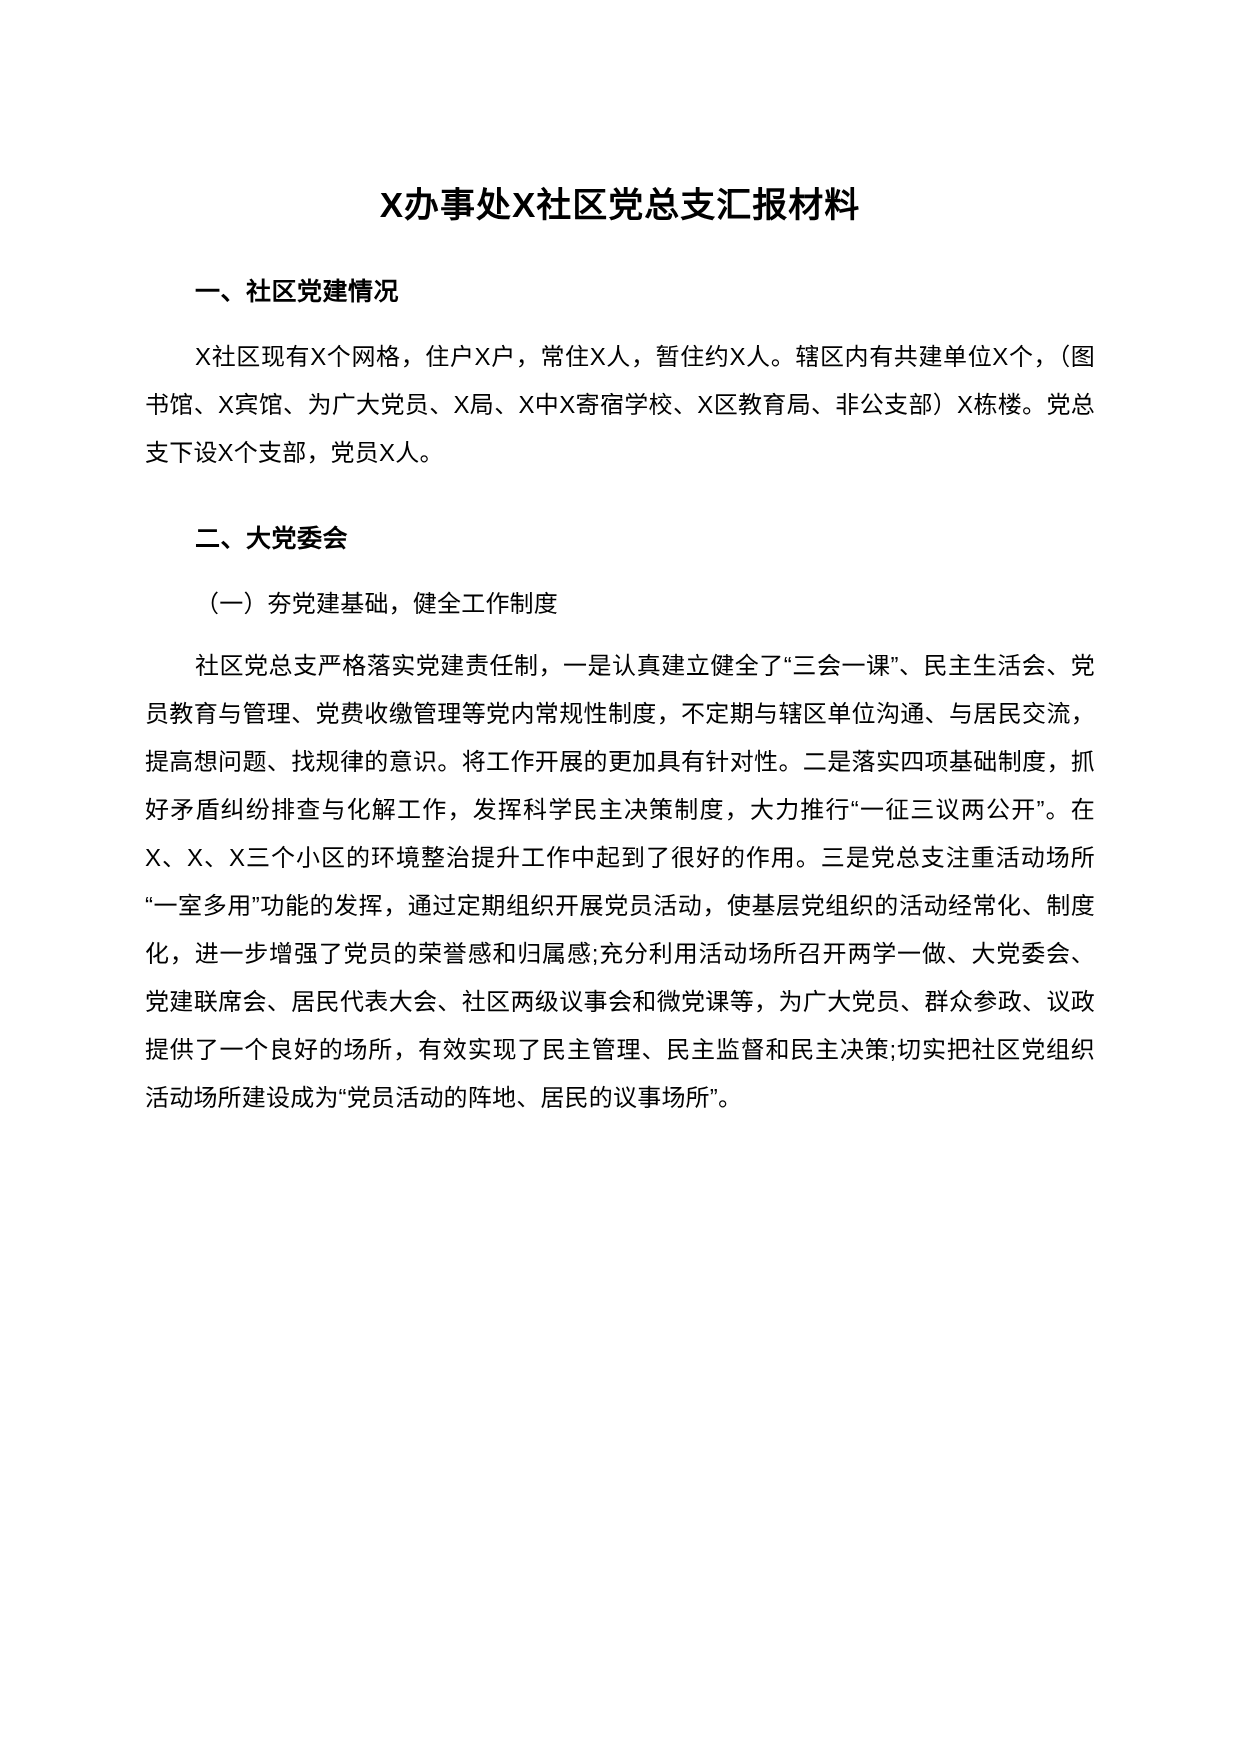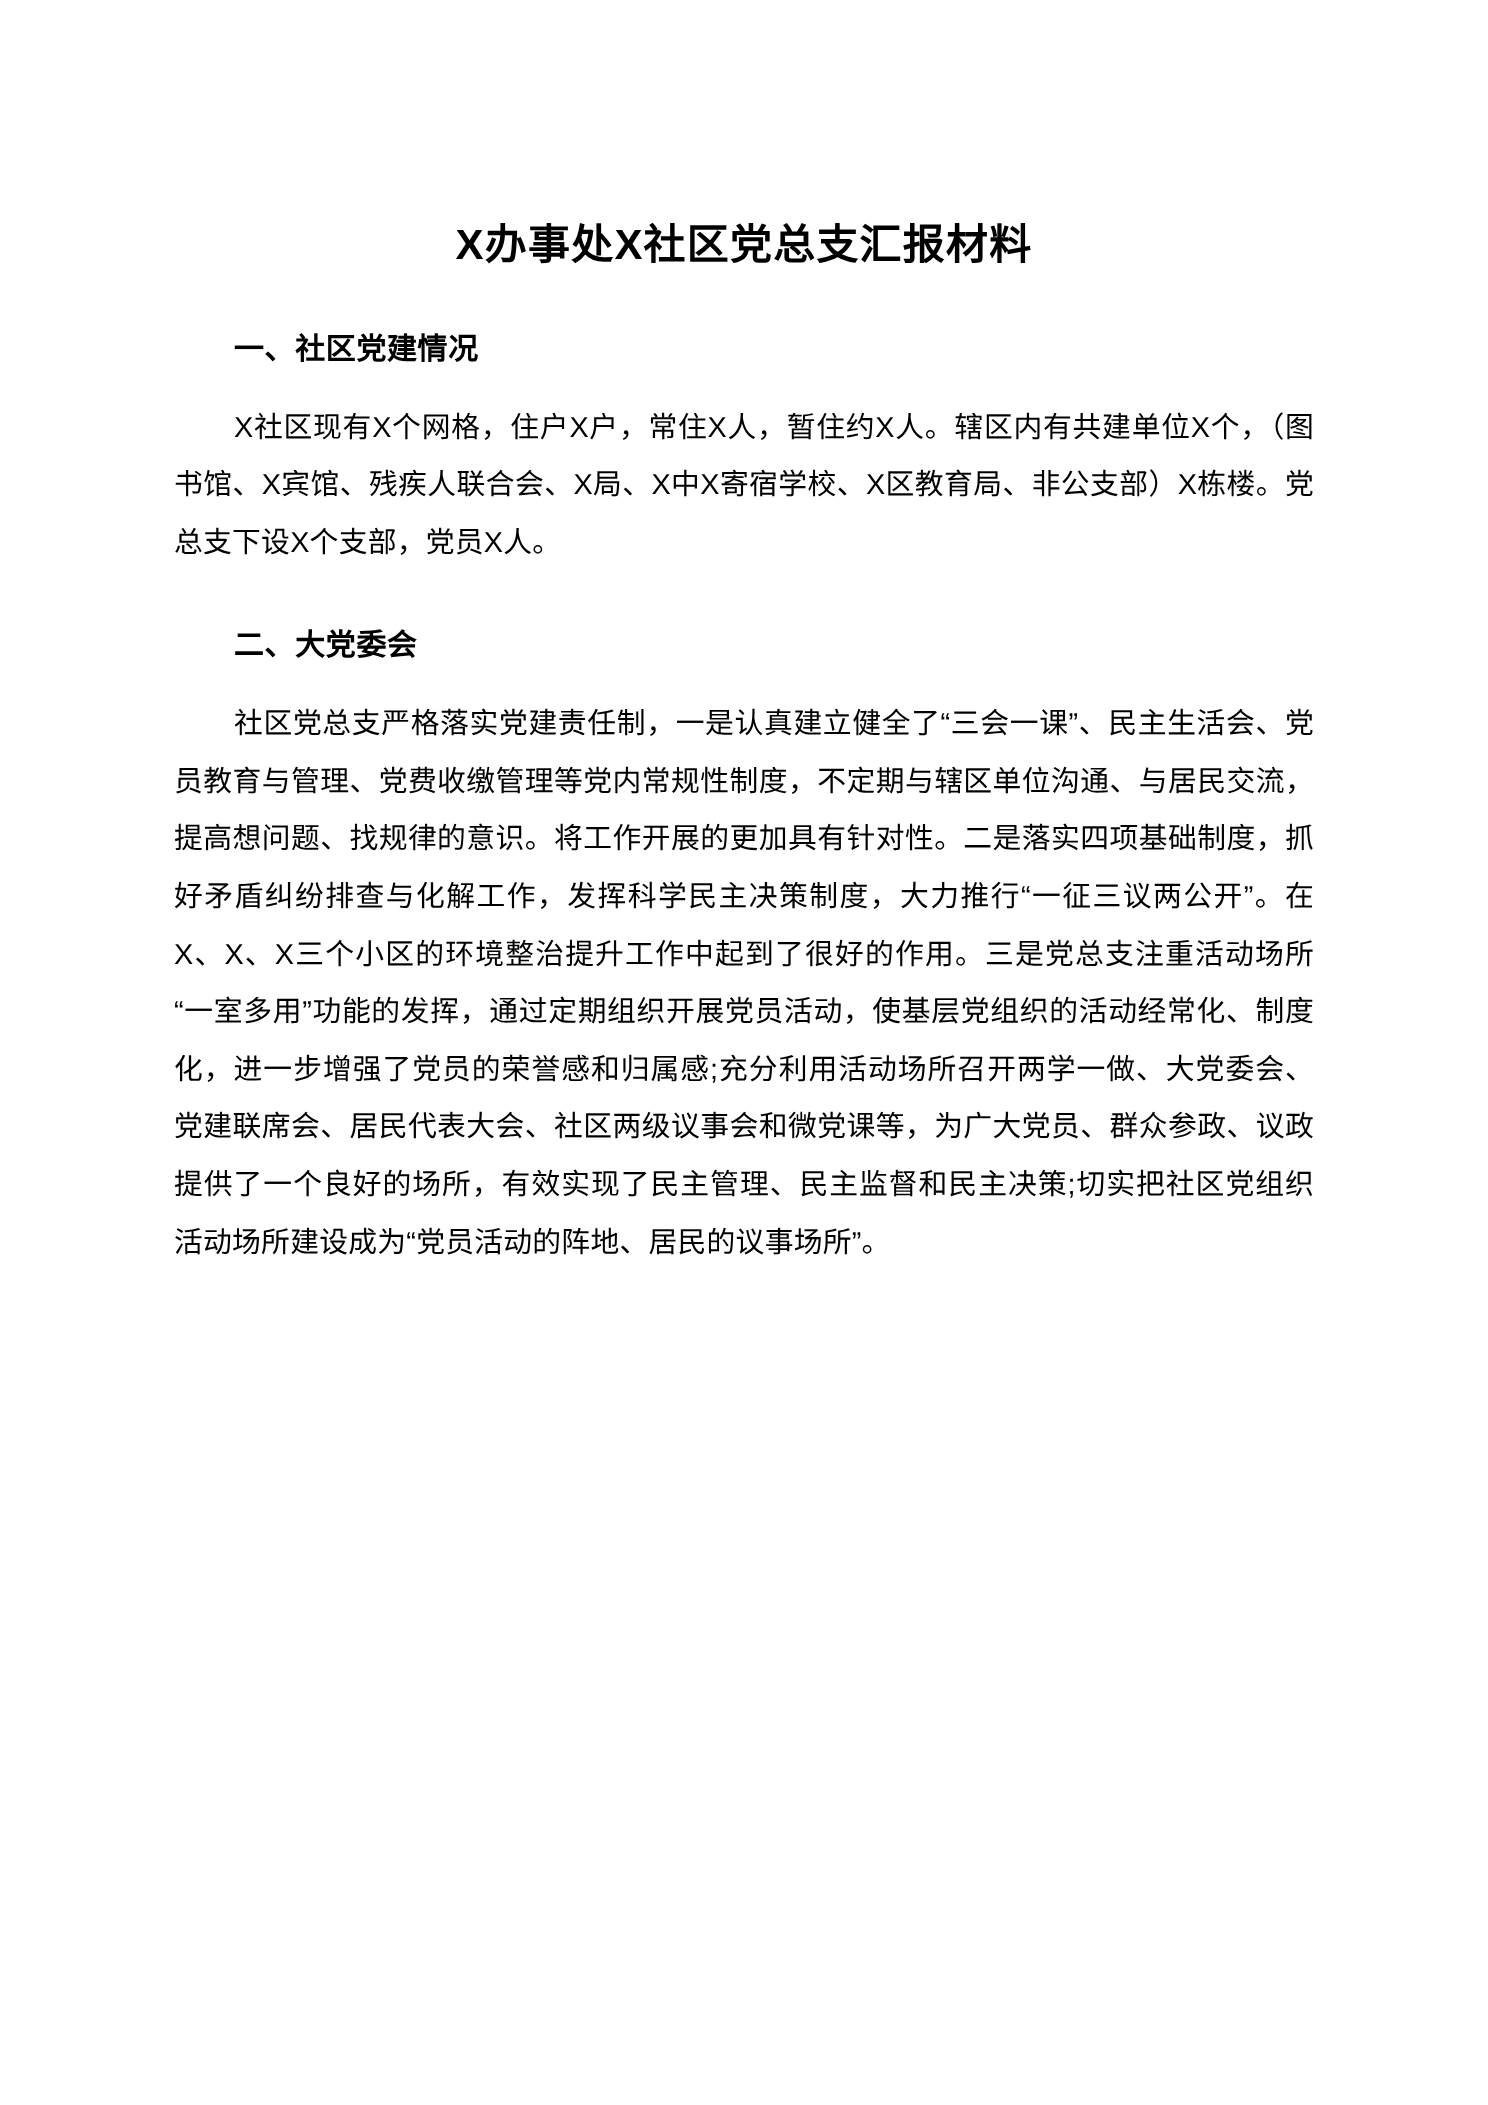--- a/index.html
+++ b/index.html
@@ -60,21 +60,22 @@
 </style>
 </head>
 <body>
 
 <div class="page">
 
   <h1 class="doc-title">X办事处X社区党总支汇报材料</h1>
 
   <div class="block">
     <h2 class="heading-1">一、社区党建情况</h2>
-    <p class="para">X社区现有X个网格，住户X户，常住X人，暂住约X人。辖区内有共建单位X个，（图书馆、X宾馆、残疾人联合会、X局、X中X寄宿学校、X区教育局、非公支部）X栋楼。党总支下设X个支部，党员X人。</p>
+    <p class="para">X社区现有X个网格，住户X户，常住X人，暂住约X人。辖区内有共建单位X个，（图书馆、X宾馆、为广大党员、X局、X中X寄宿学校、X区教育局、非公支部）X栋楼。党总支下设X个支部，党员X人。</p>
   </div>
 
   <div class="block">
     <h2 class="heading-1">二、大党委会</h2>
+    <p class="sub-heading">（一）夯党建基础，健全工作制度</p>
     <p class="para">社区党总支严格落实党建责任制，一是认真建立健全了“三会一课”、民主生活会、党员教育与管理、党费收缴管理等党内常规性制度，不定期与辖区单位沟通、与居民交流，提高想问题、找规律的意识。将工作开展的更加具有针对性。二是落实四项基础制度，抓好矛盾纠纷排查与化解工作，发挥科学民主决策制度，大力推行“一征三议两公开”。在X、X、X三个小区的环境整治提升工作中起到了很好的作用。三是党总支注重活动场所“一室多用”功能的发挥，通过定期组织开展党员活动，使基层党组织的活动经常化、制度化，进一步增强了党员的荣誉感和归属感;充分利用活动场所召开两学一做、大党委会、党建联席会、居民代表大会、社区两级议事会和微党课等，为广大党员、群众参政、议政提供了一个良好的场所，有效实现了民主管理、民主监督和民主决策;切实把社区党组织活动场所建设成为“党员活动的阵地、居民的议事场所”。</p>
   </div>
 
 </div>
 
 </body></html>

